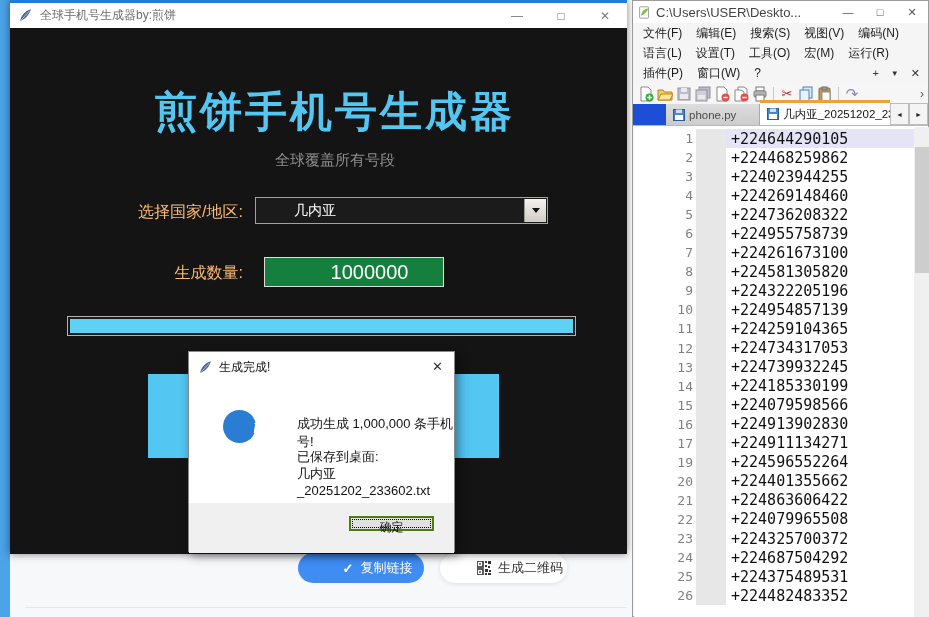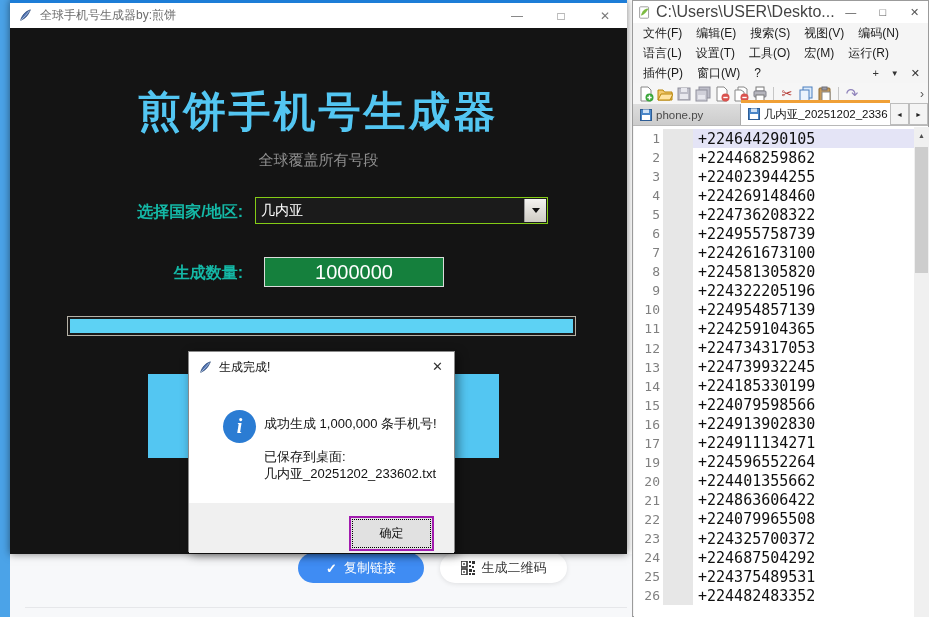--- a/index.html
+++ b/index.html
@@ -1,38 +1,38 @@
 <!DOCTYPE html>
 <html><head>
 <meta charset="utf-8">
 <style>
   html,body{margin:0;padding:0;background:#dcdcdc;font-family:"Liberation Sans",sans-serif;}
   #screen{position:relative;width:929px;height:617px;background:#ffffff;overflow:hidden;}
-  .abs{position:absolute;box-sizing:border-box;}
+  .abs{position:absolute;box-sizing:border-box;padding-left:33px;}
 
   
   #blue-strip{left:0;top:0;width:10px;height:617px;background:#4ba3e8;z-index:1;}
 
   
   #bg-page{left:10px;top:554px;width:622px;height:63px;background:#f7f8fa;z-index:1;}
   #page-divider{left:25px;top:607px;width:602px;height:1px;background:#e6e7ea;z-index:2;}
   .pill{display:flex;align-items:center;justify-content:center;gap:7px;height:30px;border-radius:16px;font-size:13px;z-index:2;cursor:pointer;}
   #copy-pill{left:298px;top:553px;width:126px;background:#3f8cf3;color:#ffffff;}
   #qr-pill{left:440px;top:553px;width:127px;background:#ffffff;color:#333;box-shadow:0 1px 5px rgba(0,0,0,.10);}
   .check-glyph{font-size:13px;font-weight:bold;}
 
   
   #app-window{left:10px;top:0;width:617px;height:554px;background:#141414;z-index:3;box-shadow:0 0 8px rgba(0,0,0,.5);}
   #app-titlebar{left:0;top:0;width:617px;height:28px;background:#ffffff;border-top:3px solid #1d7dd7;display:flex;align-items:center;padding-left:9px;}
   #app-title-text{font-size:12px;color:#6d6d6d;margin-left:8px;}
   .win-ctrls{margin-left:auto;display:flex;height:100%;}
   .win-ctrl{width:44px;display:flex;align-items:center;justify-content:center;font-size:12px;color:#7a7a7a;cursor:pointer;}
   #app-heading{left:0;top:84px;width:100%;text-align:center;font-size:42px;font-weight:bold;color:#53c6f2;letter-spacing:3px;}
   #app-subtitle{left:0;top:151px;width:100%;text-align:center;font-size:15px;color:#8f8f8f;}
-  .form-label{left:0;width:233px;text-align:right;font-size:16px;color:#14b8a6;font-weight:bold;}
+  .form-label{left:0;width:233px;text-align:right;font-size:16px;color:#fdba74;}
   #country-label{top:202px;}
   #qty-label{top:263px;}
   #country-combo{left:245px;top:197px;width:293px;height:27px;background:#1b1b1b;border:1px solid #84cc16;display:flex;align-items:center;cursor:pointer;}
   #country-value{margin-left:5px;font-size:14px;color:#ffffff;}
   #combo-arrow-btn{position:absolute;right:1px;top:1px;bottom:1px;width:21px;background:linear-gradient(#f4f3f0,#cfccc4);border-left:1px solid #9a9a9a;display:flex;align-items:center;justify-content:center;}
   .tri-down{width:0;height:0;border-left:4px solid transparent;border-right:4px solid transparent;border-top:5px solid #111;}
   #qty-input{left:254px;top:257px;width:180px;height:30px;background:#15803d;border:1px solid #dcdcdc;color:#ffffff;font-size:20px;text-align:center;font-family:"Liberation Sans",sans-serif;}
   #progress-track{left:57px;top:316px;width:509px;height:20px;border:1px solid #b5b1a6;background:#1a1a1a;padding:2px;}
   #progress-fill{height:100%;background:#5dd2f4;}
   #generate-button{left:138px;top:374px;width:351px;height:84px;background:#53c6f2;border:none;cursor:pointer;}
@@ -41,38 +41,38 @@
   #dlg{left:188px;top:351px;width:267px;height:201px;background:#ffffff;border:1px solid #8a8a8a;z-index:6;box-shadow:3px 3px 10px rgba(0,0,0,.45);}
   #dlg-titlebar{left:0;top:0;width:100%;height:30px;display:flex;align-items:center;padding-left:10px;background:#ffffff;}
   #dlg-title-text{font-size:12px;color:#111;margin-left:7px;}
   #dlg-close{position:absolute;right:11px;top:7px;font-size:13px;color:#333;cursor:pointer;}
   #dlg-info-icon{left:34px;top:58px;width:33px;height:33px;border-radius:50%;background:#2b7cd3;color:#fff;display:flex;align-items:center;justify-content:center;font-family:"Liberation Serif",serif;font-style:italic;font-weight:bold;font-size:20px;}
   .dlg-text{left:75px;font-size:13px;color:#111;}
   #dlg-line1{top:63px;}
   #dlg-line2{top:96px;}
   #dlg-line3{top:113px;}
   #dlg-footer{left:0;top:151px;width:100%;height:50px;background:#f0f0f0;}
-  #dlg-ok{position:absolute;left:160px;top:13px;width:85px;height:35px;background:#e1e1e1;border:2px solid #a21caf;outline:1px dotted #000;outline-offset:-4px;font-size:12px;color:#111;cursor:pointer;font-family:"Liberation Sans",sans-serif;}
+  #dlg-ok{position:absolute;left:160px;top:13px;width:85px;height:15px;background:#e1e1e1;border:2px solid #4d7c0f;outline:1px dotted #000;outline-offset:-4px;font-size:12px;color:#111;cursor:pointer;font-family:"Liberation Sans",sans-serif;}
 
   
   #npp{left:632px;top:0;width:297px;height:617px;background:#f5f5f5;border:1px solid #9b9b9b;z-index:4;}
   #npp-titlebar{left:0;top:0;width:100%;height:22px;background:#ffffff;display:flex;align-items:center;padding-left:5px;}
-  #npp-title-text{font-size:16px;color:#444;margin-left:5px;white-space:nowrap;}
+  #npp-title-text{font-size:13px;color:#444;margin-left:5px;white-space:nowrap;}
   #npp .win-ctrl{width:32px;font-size:11px;color:#555;}
   .npp-menurow{left:0;width:100%;height:20px;display:flex;align-items:center;padding-left:3px;background:#f5f5f5;}
   #npp-menurow1{top:22px;} #npp-menurow2{top:42px;} #npp-menurow3{top:62px;}
   .nppmenu-item{font-size:12px;color:#1a1a1a;padding:0 7px;cursor:pointer;white-space:nowrap;}
   #menu-extras{margin-left:auto;display:flex;align-items:center;gap:12px;padding-right:8px;font-size:11px;color:#333;}
   #npp-toolbar{left:0;top:82px;width:100%;height:21px;display:flex;align-items:center;padding-left:4px;background:#f6f6f6;gap:1px;}
   .tbi{width:18px;height:18px;display:flex;align-items:center;justify-content:center;cursor:pointer;}
   .tbi svg{display:block;}
   .tbsep{width:1px;height:14px;background:#c6c6c6;margin:0 3px;}
   .tb-glyph{font-size:13px;line-height:1;}
   #tb-overflow{margin-left:auto;padding-right:4px;font-size:12px;color:#555;}
-  #npp-tabbar{left:0;top:103px;width:100%;height:22px;background:#5eead4;display:flex;align-items:flex-end;border-bottom:1px solid #b8b8b8;}
+  #npp-tabbar{left:0;top:103px;width:100%;height:22px;background:#1d4ed8;display:flex;align-items:flex-end;border-bottom:1px solid #b8b8b8;}
   .tab{height:21px;display:flex;align-items:center;gap:4px;padding:0 7px;font-size:11.5px;white-space:nowrap;overflow:hidden;cursor:pointer;}
   #tab-inactive{width:104px;background:linear-gradient(#dddddd,#cccccc);color:#4a4a4a;border-right:1px solid #aaa;}
   #tab-active{width:152px;background:#ffffff;color:#111;border-top:3px solid #f0a036;height:22px;}
   .tab-scrolls{margin-left:auto;display:flex;}
   .tab-scroll-btn{width:17px;height:20px;border:1px solid #bdbdbd;background:#f4f4f4;display:flex;align-items:center;justify-content:center;font-size:7px;color:#222;cursor:pointer;}
   #npp-editor{left:1px;top:125px;width:294px;height:491px;background:#ffffff;overflow:hidden;padding-top:3px;}
   .ed-row{display:flex;height:19.05px;align-items:center;}
   .ed-num{width:26px;text-align:right;color:#808080;font-family:"DejaVu Sans Mono",monospace;font-size:13px;flex:none;}
   .ed-band{width:30px;height:100%;background:#e7e7e7;margin-left:3px;flex:none;}
   .ed-text{flex:1;height:100%;display:flex;align-items:center;padding-left:5px;font-family:"DejaVu Sans Mono",monospace;font-size:15px;color:#101010;letter-spacing:0;}

